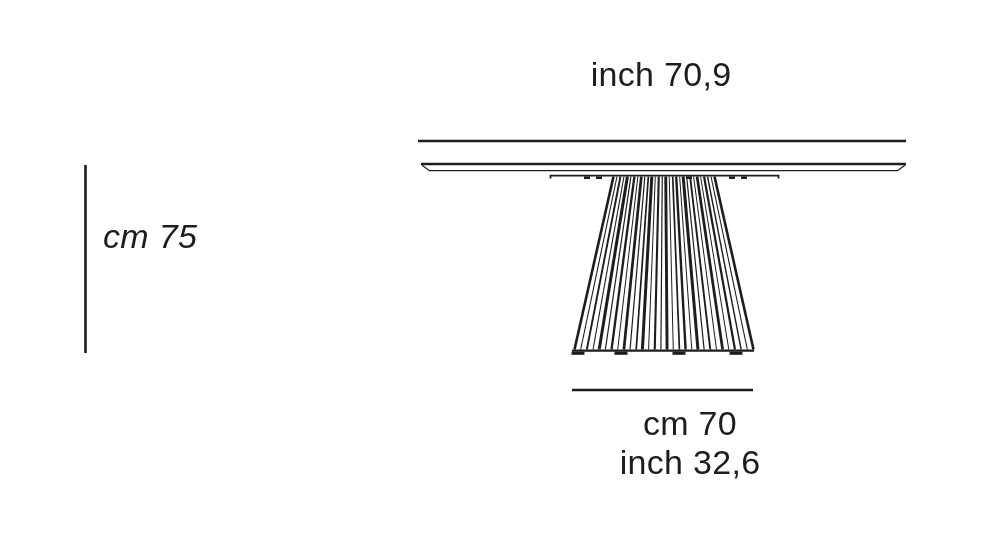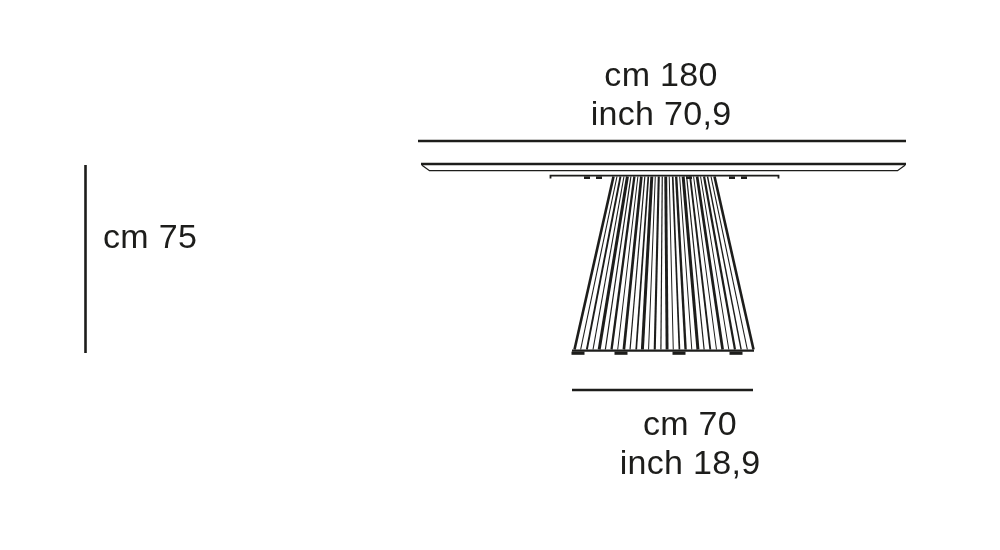--- a/index.html
+++ b/index.html
@@ -96,26 +96,25 @@
       <g id="feet">
           <rect x="571.5" y="351.6" width="13" height="3.2" class="pad"></rect>
           <rect x="614.5" y="351.6" width="13" height="3.2" class="pad"></rect>
           <rect x="672.5" y="351.6" width="13" height="3.2" class="pad"></rect>
           <rect x="729.5" y="351.6" width="13" height="3.2" class="pad"></rect>
         </g>
     </g>
   </svg>
 
   <div class="dim-label centered" style="left:661px; top:55px;">
-    <div>cm 180</div>
     <div>inch 70,9</div>
   </div>
 
-  <div class="dim-label" style="left:103px; top:217px;">
+  <div class="dim-label" style="left:103px; top:217px;font-style:italic;">
     <div>cm 75</div>
   </div>
 
   <div class="dim-label centered" style="left:662px; top:404px;margin-left:28px;">
     <div>cm 70</div>
-    <div>inch 18,9</div>
+    <div>inch 32,6</div>
   </div>
 
 </div>
 
 </body></html>

